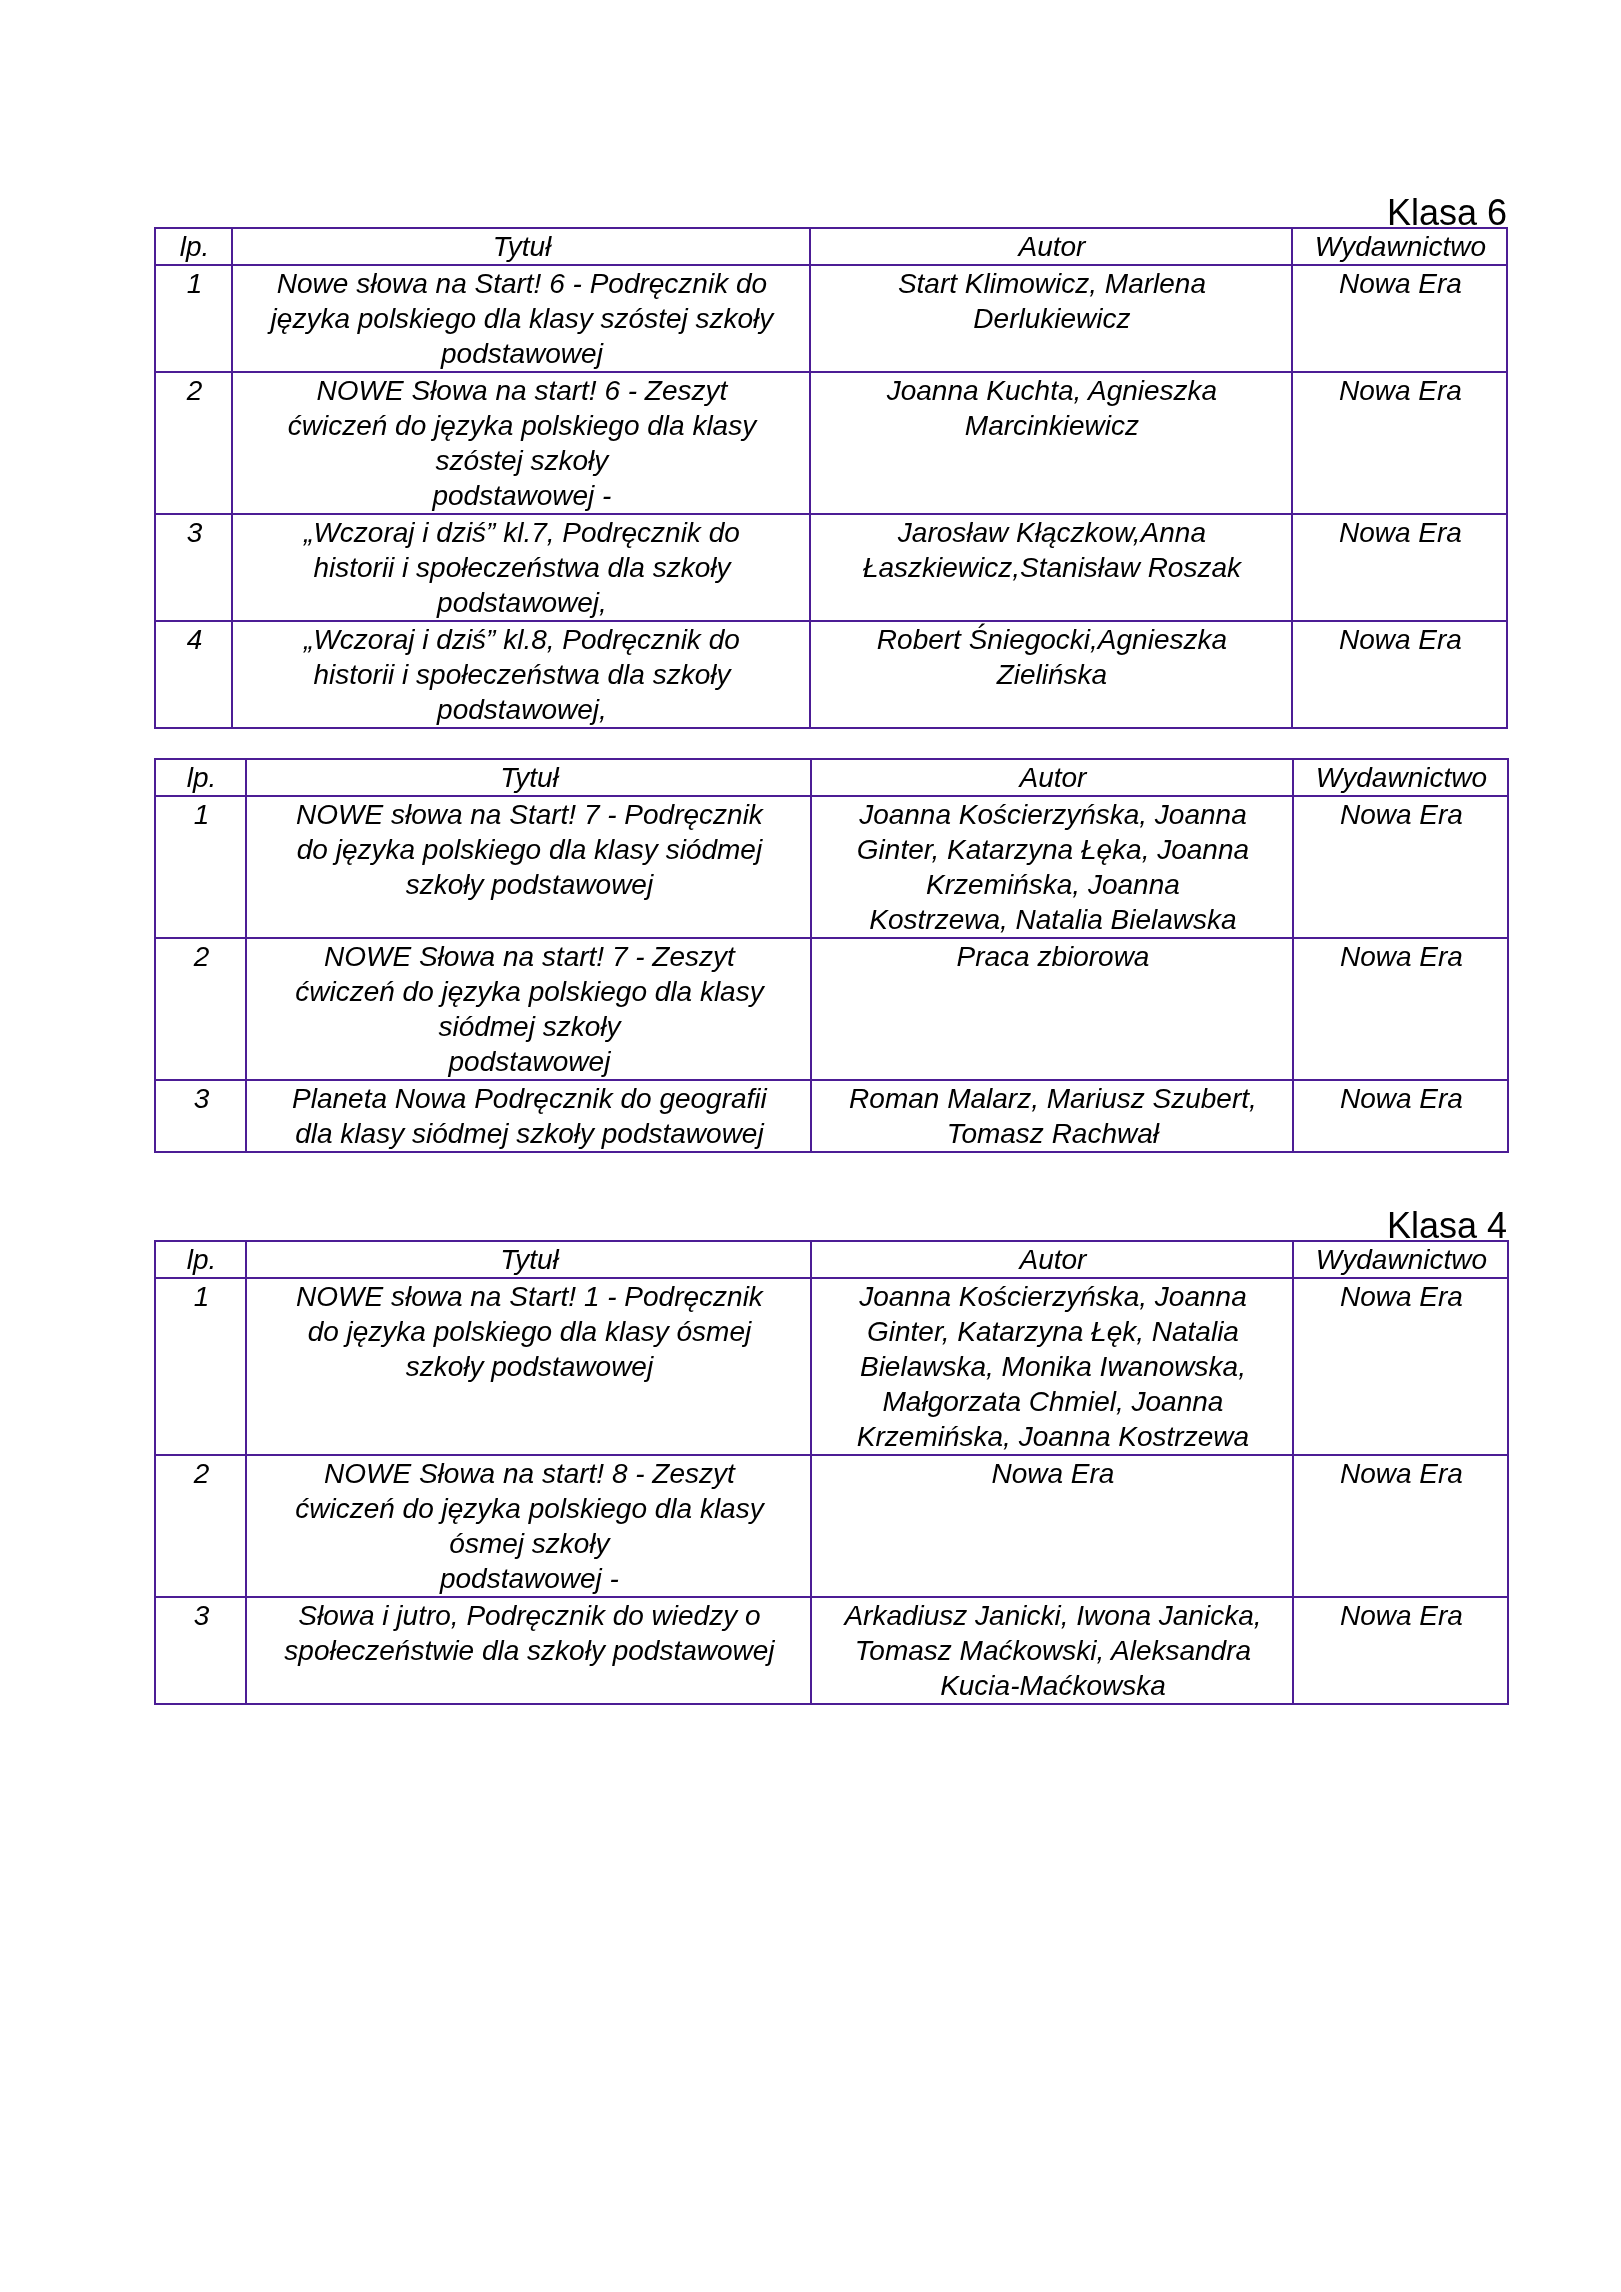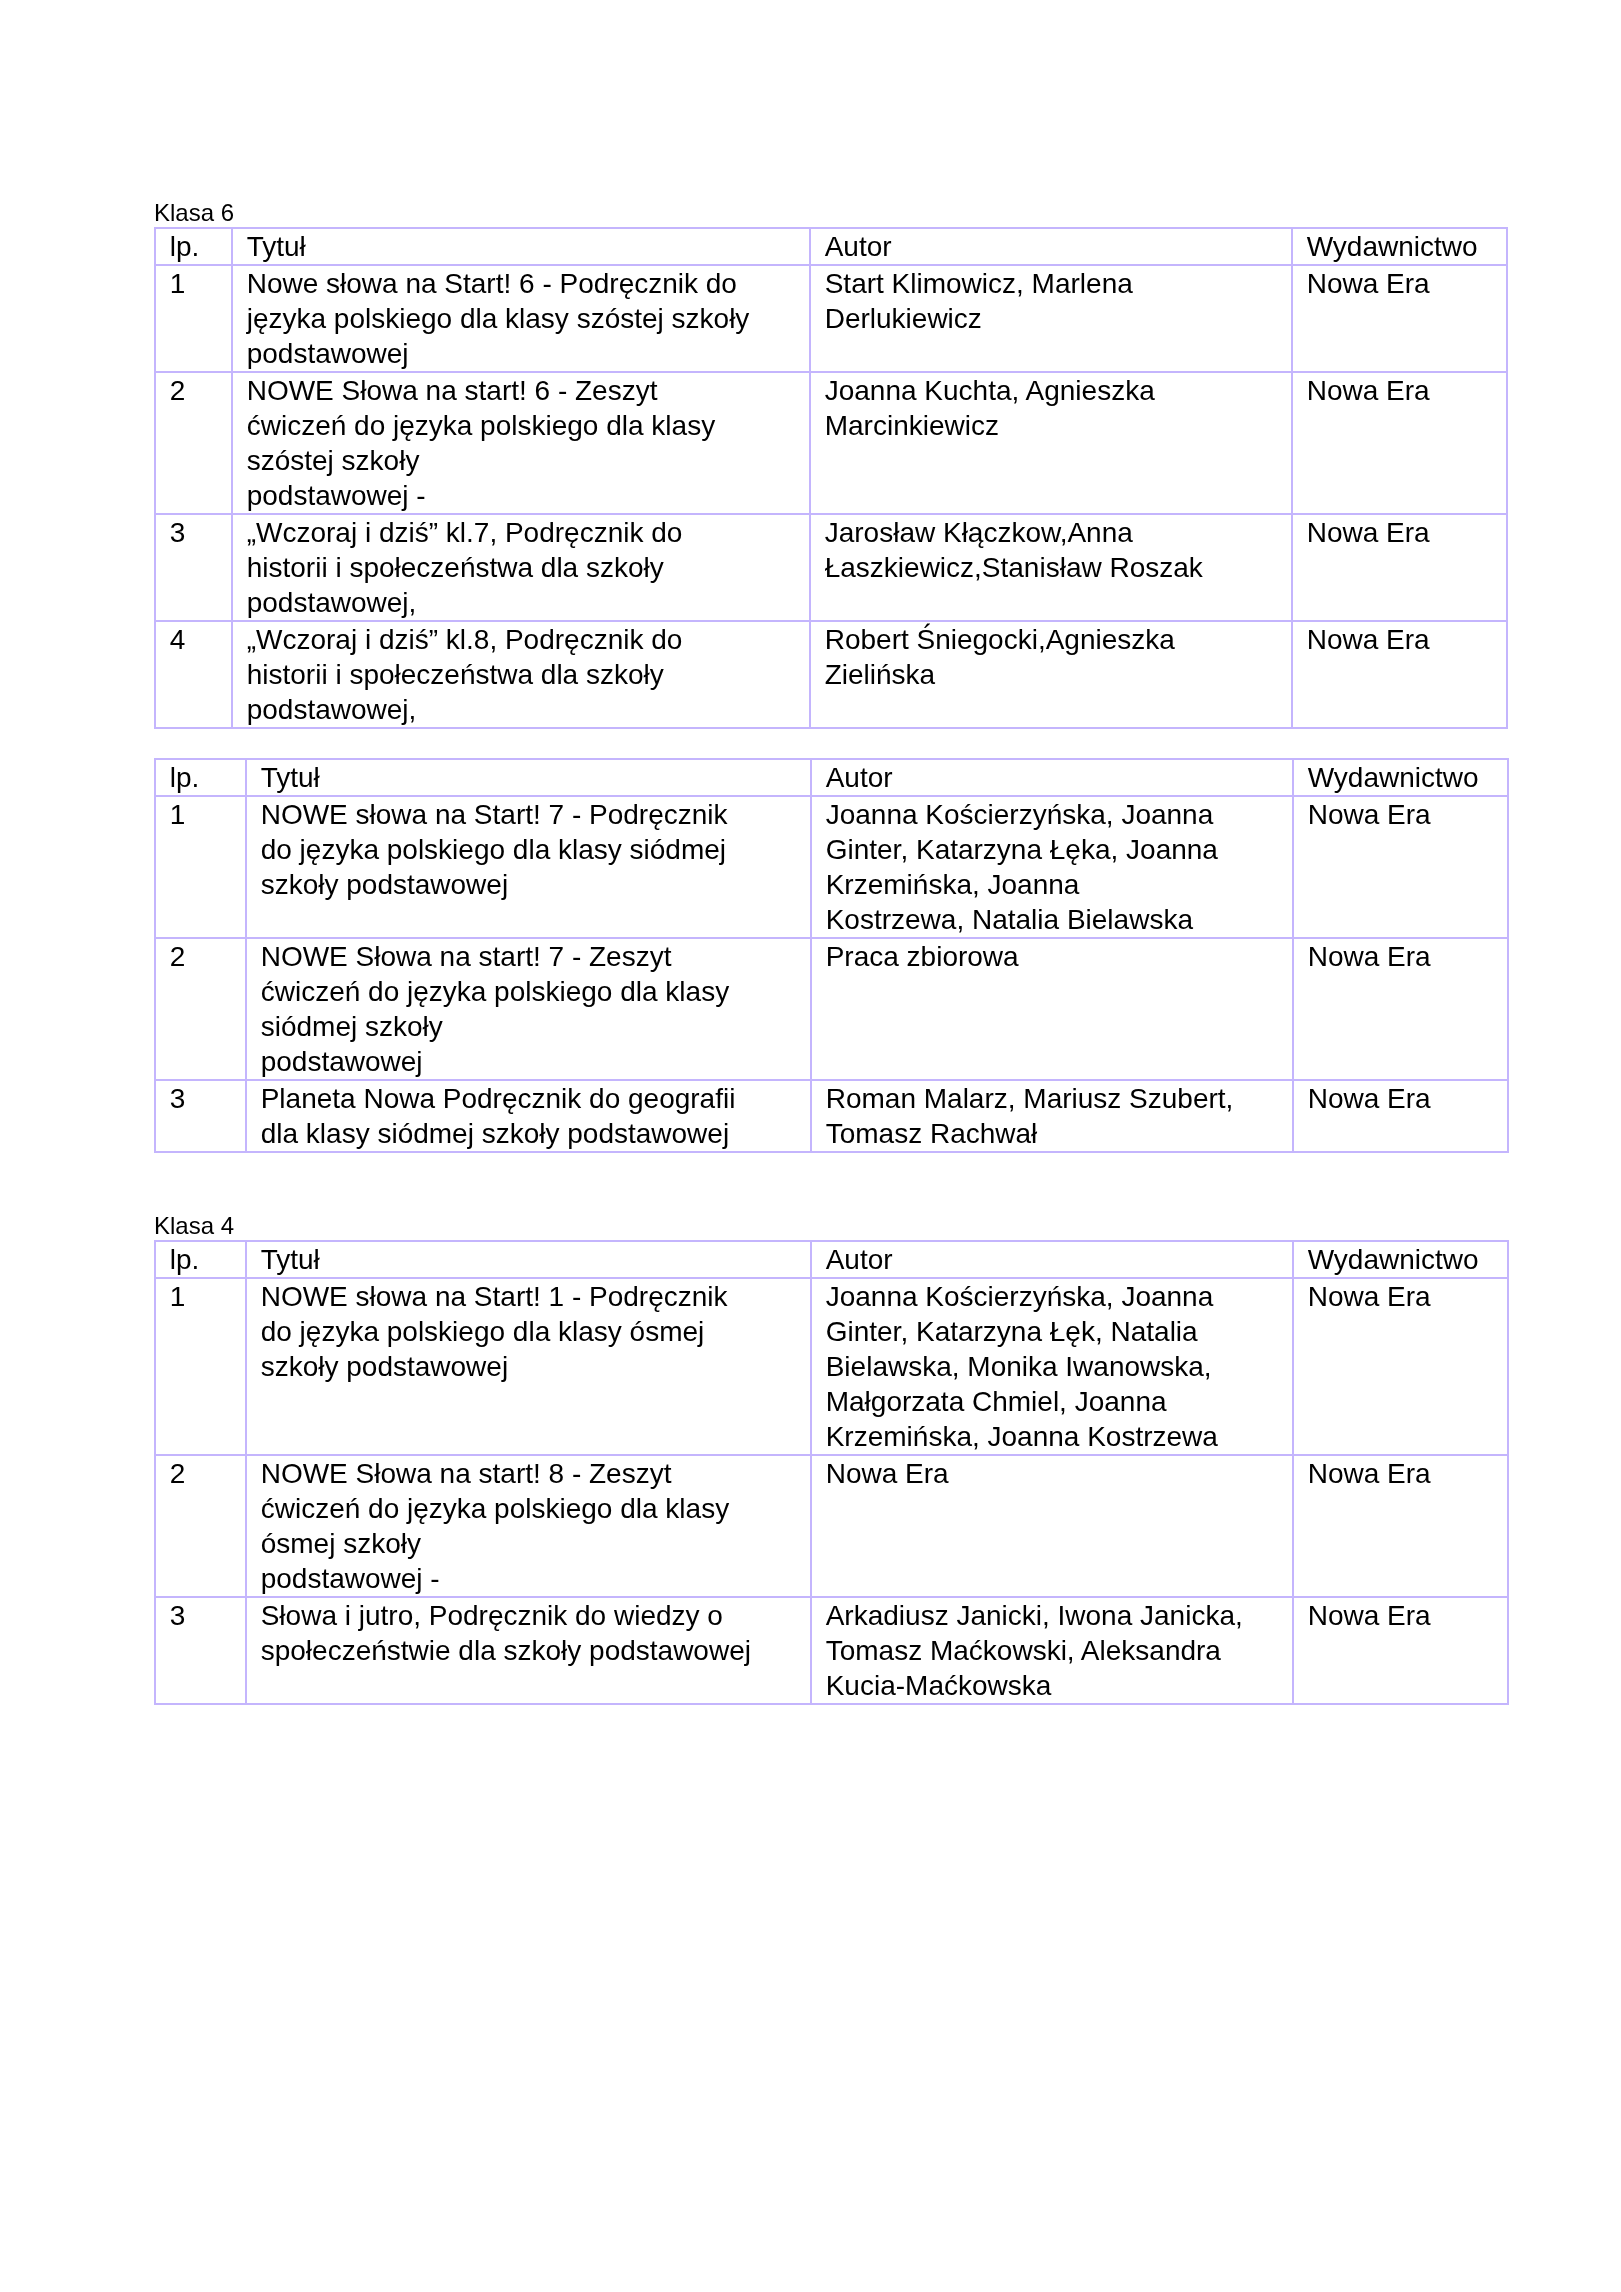--- a/index.html
+++ b/index.html
@@ -14,43 +14,45 @@
       overflow: hidden;
       font-family: "Liberation Sans", sans-serif;
       color: #000000;
     }
     .section {
       position: absolute;
       left: 154px;
       width: 1353px;
     }
     .section-title {
-      font-size: 24px;
+      font-size: 36px;
       line-height: 29px;
       height: 29px;
       margin: 0;
       padding: 0;
       font-weight: normal;
       white-space: nowrap;
+      text-align: right;
     }
     table.book-table {
       border-collapse: collapse;
       table-layout: fixed;
       width: 1353px;
       font-size: 28px;
       line-height: 35px;
     }
     table.book-table th,
     table.book-table td {
-      border: 2px solid #c4b5fd;
+      border: 2px solid #4c1d95;
       vertical-align: top;
-      text-align: left;
+      text-align: center;
       font-weight: normal;
       padding: 0 11.8px 0 13.7px;
       overflow: hidden;
+      font-style: italic;
     }
     table.book-table th {
       height: 34px;
       padding-top: 0;
     }
     .title-cell { white-space: pre-line; }
     .author-cell { white-space: pre-line; }
   </style>
 </head>
 <body>

